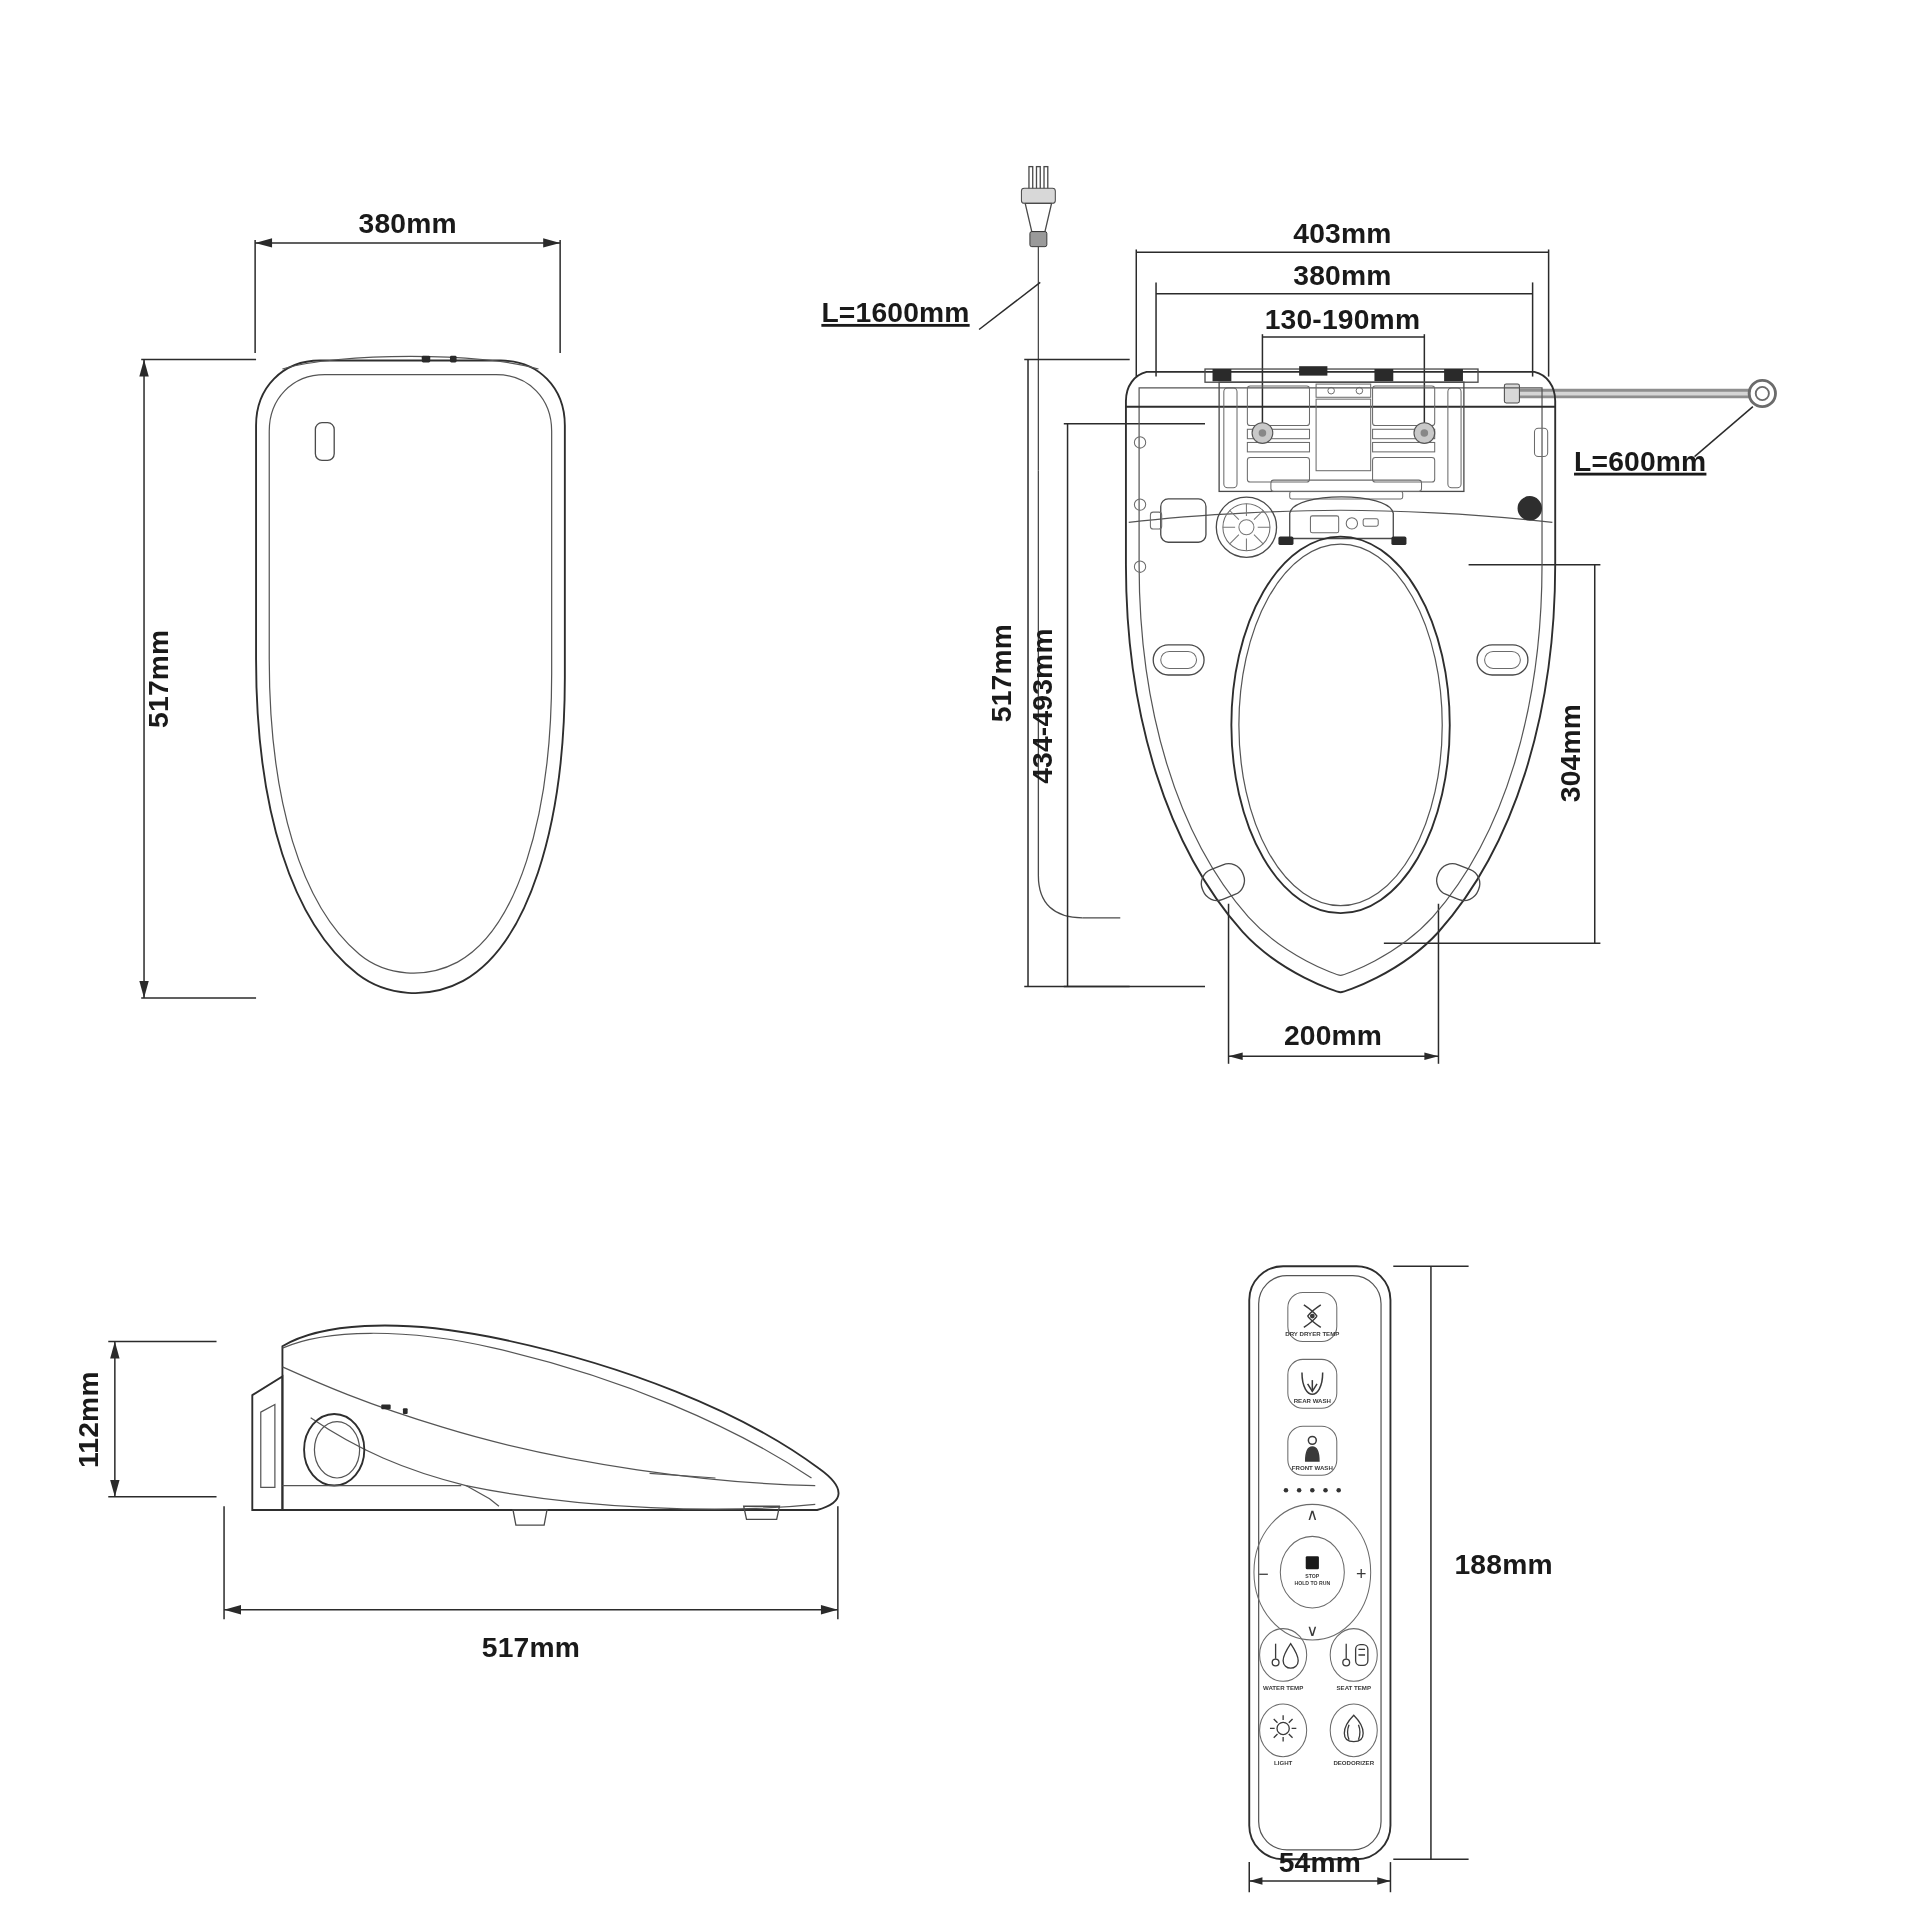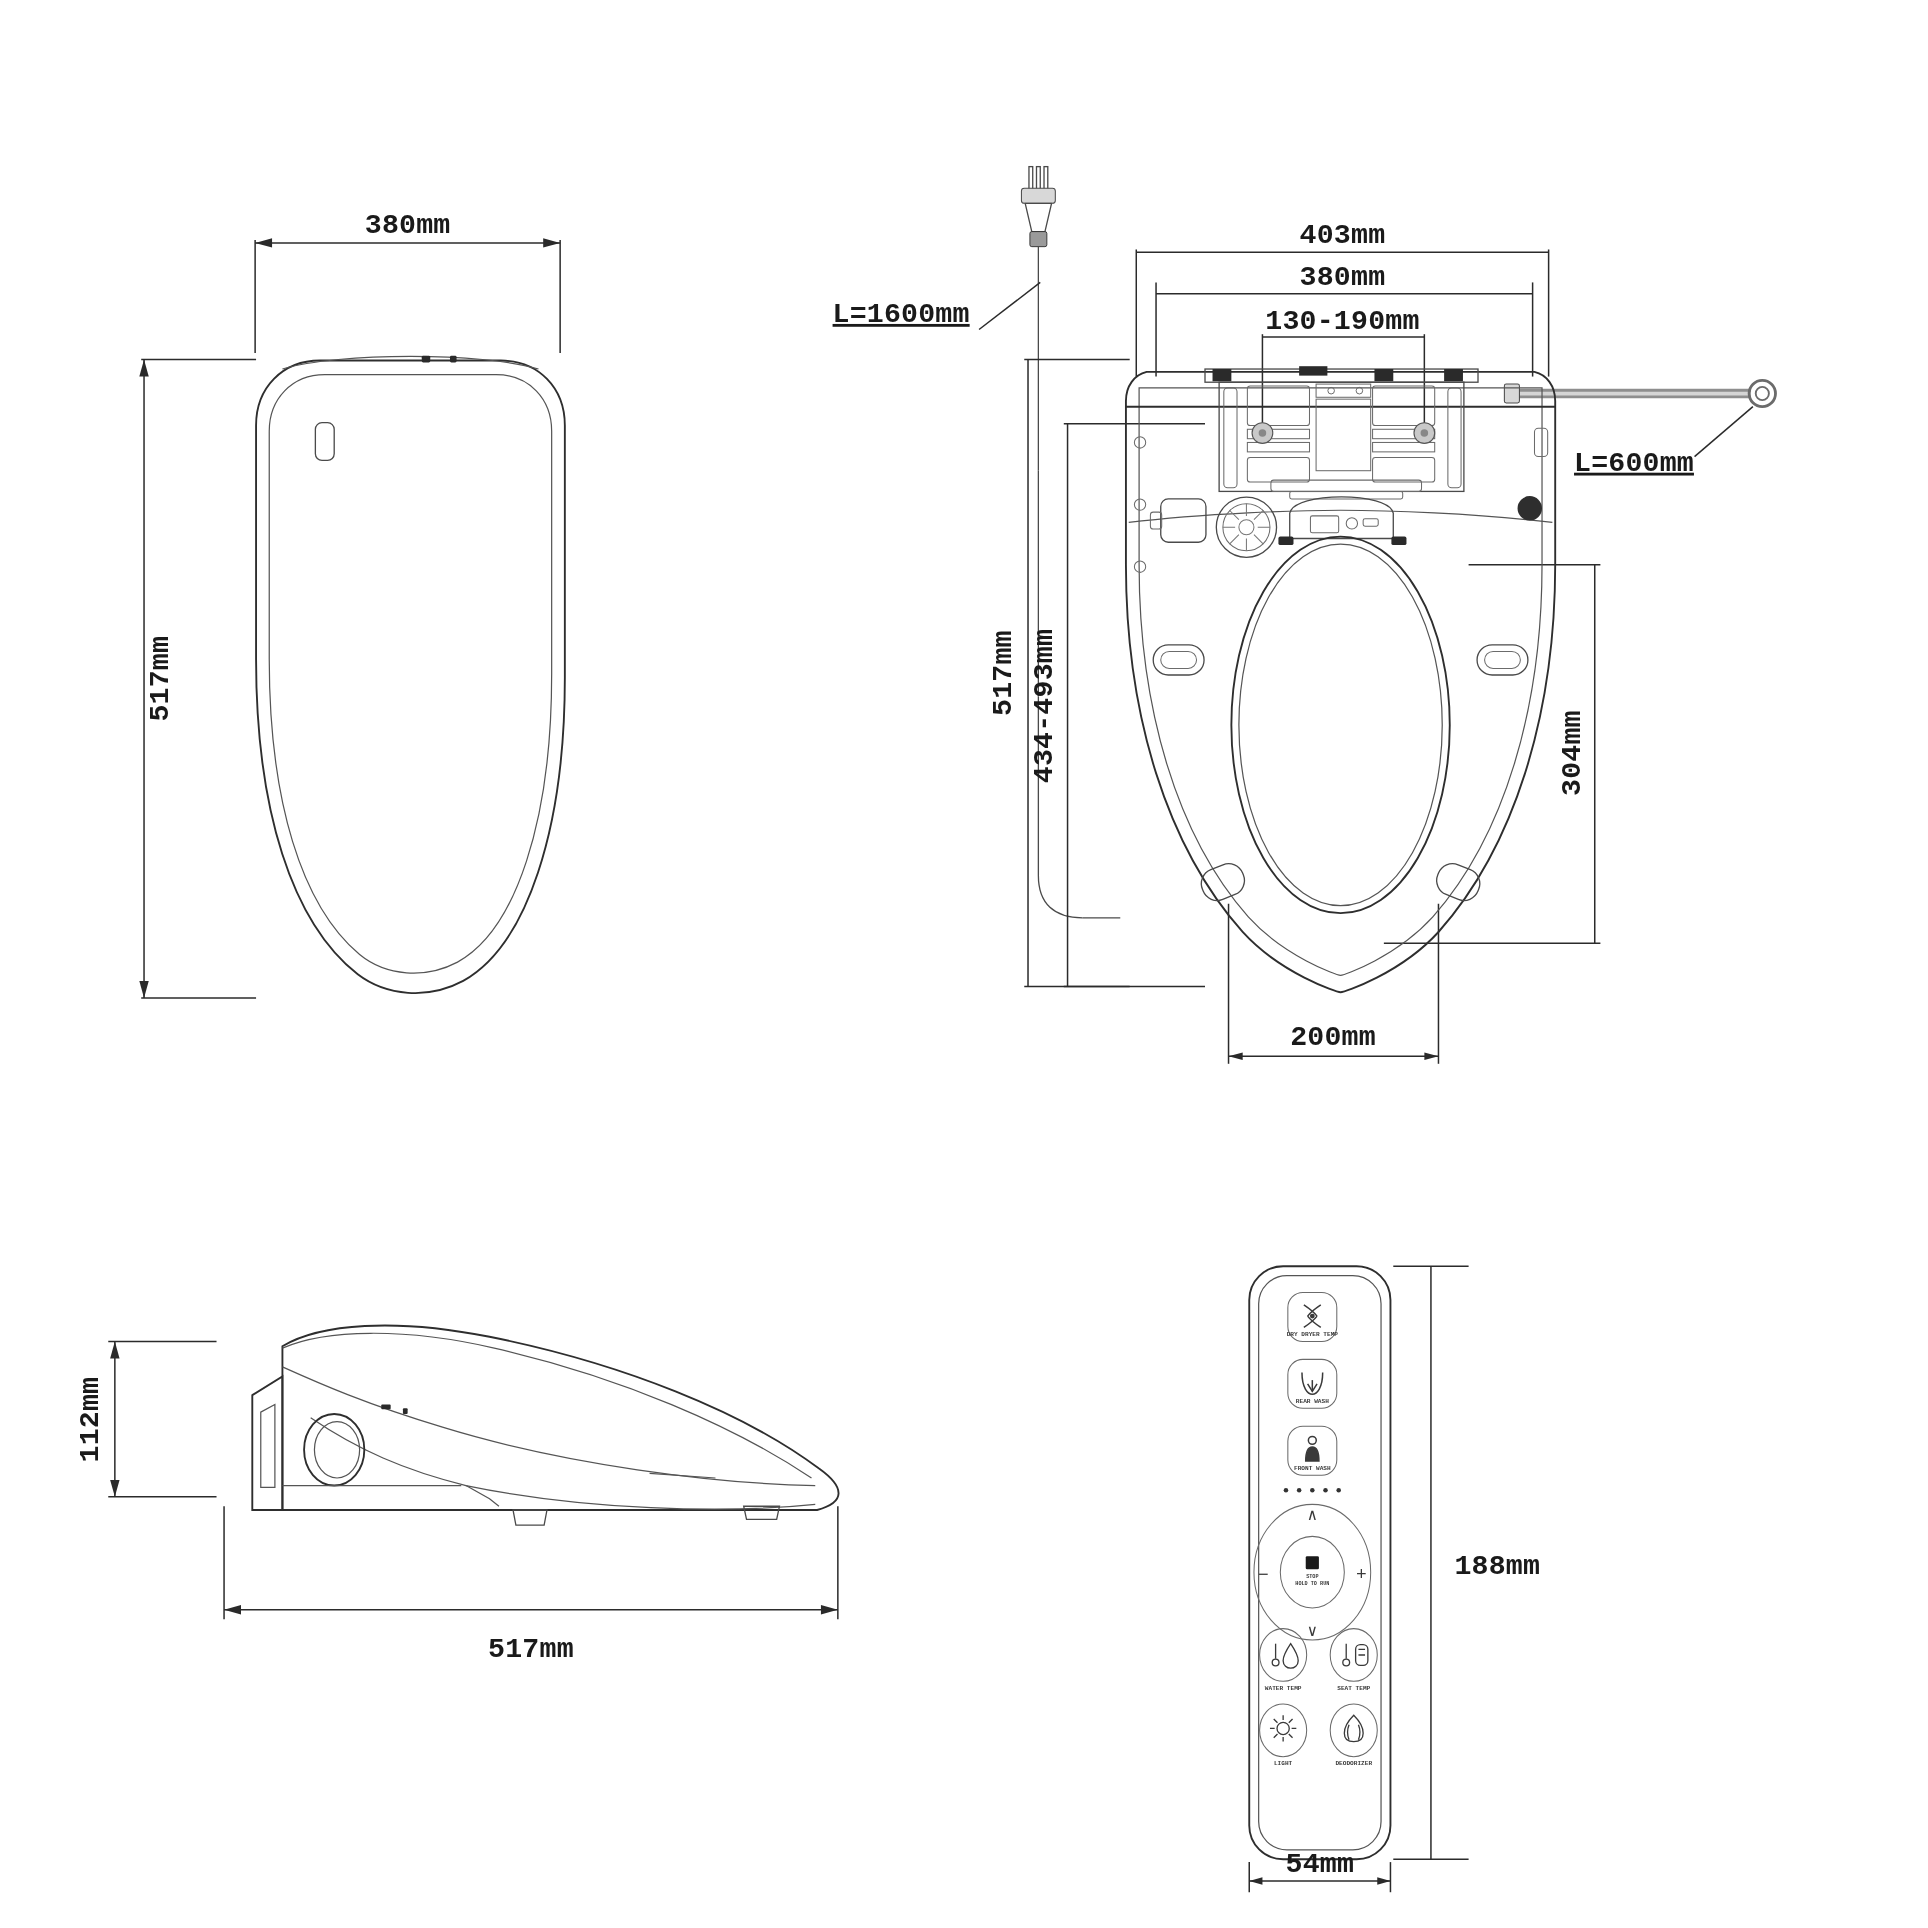--- a/index.html
+++ b/index.html
@@ -1,18 +1,18 @@
 <!DOCTYPE html>
 <html style="font-size:15px"><head>
 <meta charset="utf-8">
 <style>
   html,body{margin:0;padding:0;background:#ffffff;}
   body{width:1928px;height:1928px;position:relative;overflow:hidden;
        font-family:"Liberation Sans","DejaVu Sans",sans-serif;color:#1a1a1a;}
-  .stage{position:absolute;inset:0;font-family:Liberation Mono, monospace;}
+  .stage{position:absolute;inset:0;}
   svg{display:block;}
   .dimtext{font-size:30px;font-weight:700;letter-spacing:0.2px;fill:#1a1a1a;}
   .tiny{font-size:6.5px;font-weight:700;fill:#3a3a3a;}
   .tiny2{font-size:5.5px;font-weight:700;fill:#3a3a3a;}
   .thin{stroke:#4a4a4a;stroke-width:1.4;fill:none;}
   .thin2{stroke:#6b6b6b;stroke-width:1.1;fill:none;}
   .dimln{stroke:#2b2b2b;stroke-width:1.6;fill:none;}
   .obj{stroke:#2e2e2e;stroke-width:2.0;fill:none;}
   .obj-l{stroke:#555;stroke-width:1.3;fill:none;}
   .grey{fill:#d8d8d8;stroke:#4a4a4a;stroke-width:1.1;}

